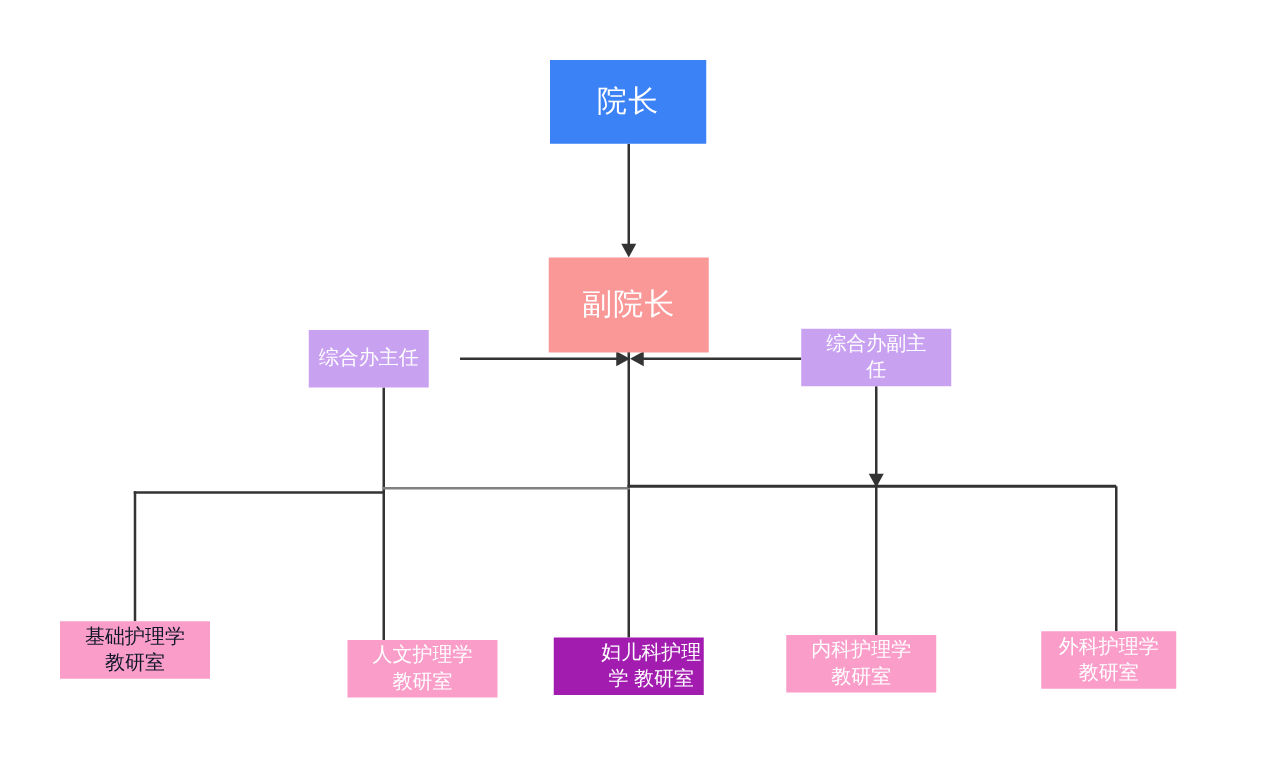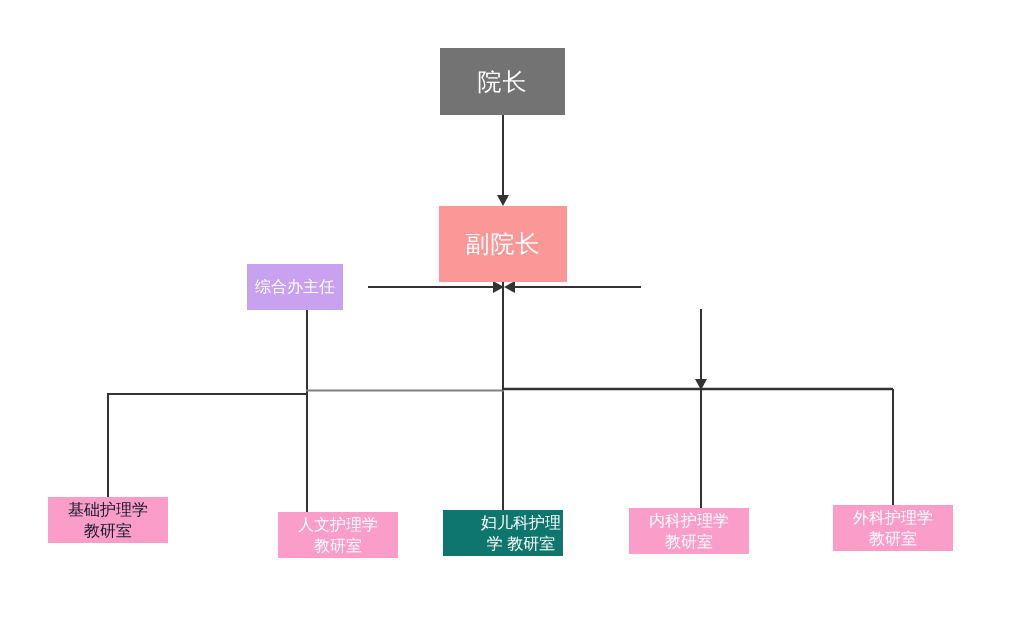--- a/index.html
+++ b/index.html
@@ -33,21 +33,21 @@
   .node-small { font-size: 16px; }
 
   #node-dean                { left: 440px; top: 48px;  width: 125px; height: 67px; }
   #node-vice-dean           { left: 439px; top: 206px; width: 128px; height: 76px; }
   #node-office-director     { left: 247px; top: 264px; width: 96px; height: 46px; }
   #node-office-deputy       { left: 641px; top: 263px; width: 120px; height: 46px; }
   #node-dept-basic          { left: 48px;  top: 497px; width: 120px; height: 46px; }
   #node-dept-humanistic     { left: 247px; top: 512px; width: 120px; height: 46px; }
   #node-dept-maternal       { left: 443px; top: 510px; width: 120px; height: 46px; }
   #node-dept-internal       { left: 629px; top: 508px; width: 120px; height: 46px; }
-  #node-dept-surgical       { left: 833px; top: 505px; width: 120px; height: 46px; }
+  #node-dept-surgical       { left: 833px; top: 505px; width: 108px; height: 46px; }
 </style>
 </head>
 <body>
 
 <div id="canvas">
 
   <svg id="edges-layer" viewBox="0 0 1016 620" xmlns="http://www.w3.org/2000/svg">
 
     <line x1="503" y1="115" x2="503" y2="197" stroke="#333333" stroke-width="2"></line>
     <polygon points="497,195 509,195 503,206" fill="#333333"></polygon>
@@ -67,34 +67,36 @@
 
     <line x1="107" y1="394" x2="308" y2="394" stroke="#333333" stroke-width="2"></line>
     <line x1="306" y1="390.5" x2="504" y2="390.5" stroke="#808080" stroke-width="2"></line>
     <line x1="502" y1="389" x2="893" y2="389" stroke="#333333" stroke-width="2.4"></line>
 
     <line x1="108" y1="393" x2="108" y2="497" stroke="#333333" stroke-width="2"></line>
     <line x1="701" y1="389" x2="701" y2="508" stroke="#333333" stroke-width="2"></line>
     <line x1="893" y1="389" x2="893" y2="505" stroke="#333333" stroke-width="2"></line>
   </svg>
 
-  <div class="node node-large" id="node-dean" style="background-color: #737373; color: rgb(255, 255, 255);">院长</div>
+  <div class="node node-large" id="node-dean" style="background-color: #3b82f6; color: rgb(255, 255, 255);">院长</div>
 
   <div class="node node-large" id="node-vice-dean" style="background-color: rgb(250, 152, 152); color: rgb(255, 255, 255);">副院长</div>
 
   <div class="node node-small" id="node-office-director" style="background-color: rgb(201, 161, 241); color: rgb(255, 255, 255);">综合办主任</div>
 
+  <div class="node node-small" id="node-office-deputy" style="background-color: rgb(201, 161, 241); color: rgb(255, 255, 255);">综合办副主
+任</div>
 
   <div class="node node-small" id="node-dept-basic" style="background-color: rgb(250, 157, 201); color: #0f172a;">基础护理学
 教研室</div>
 
   <div class="node node-small" id="node-dept-humanistic" style="background-color: rgb(250, 157, 201); color: rgb(255, 255, 255); margin-left: 31px;">人文护理学
 教研室</div>
 
-  <div class="node node-small" id="node-dept-maternal" style="background-color: #0f766e; color: rgb(255, 255, 255); padding-left: 36px;">妇儿科护理
+  <div class="node node-small" id="node-dept-maternal" style="background-color: #a21caf; color: rgb(255, 255, 255); padding-left: 36px;">妇儿科护理
 学  教研室</div>
 
   <div class="node node-small" id="node-dept-internal" style="background-color: rgb(250, 157, 201); color: rgb(255, 255, 255);">内科护理学
 教研室</div>
 
   <div class="node node-small" id="node-dept-surgical" style="background-color: rgb(250, 157, 201); color: rgb(255, 255, 255);">外科护理学
 教研室</div>
 
 </div>
 

